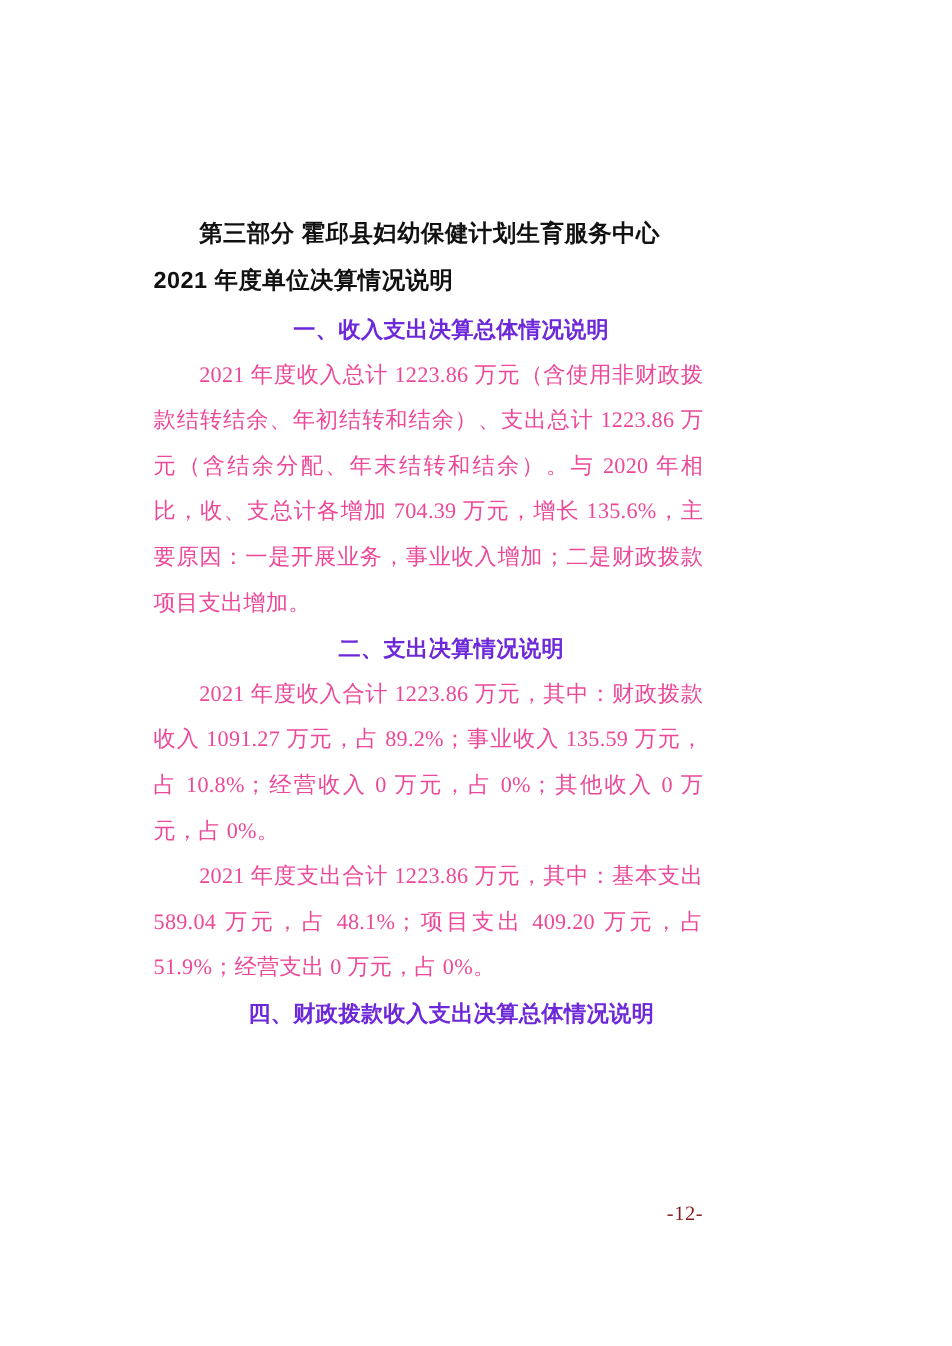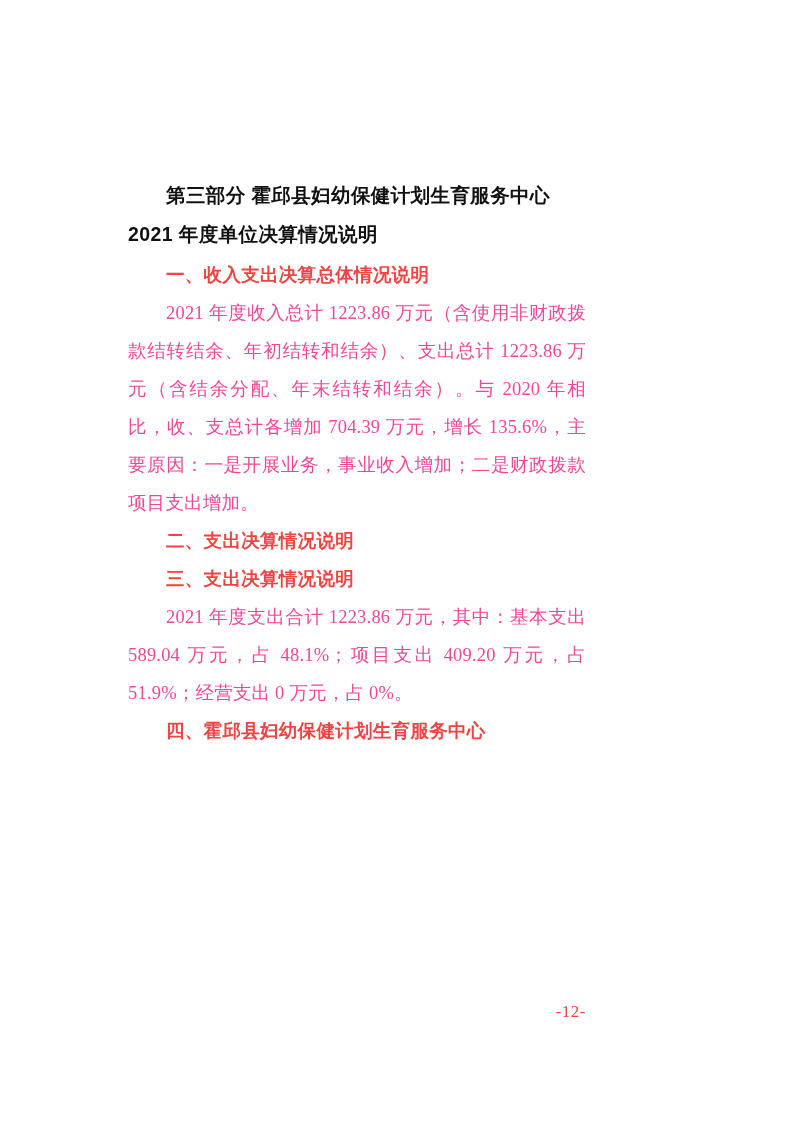--- a/index.html
+++ b/index.html
@@ -35,55 +35,56 @@
     color: #111;
   }
   .section-head {
     font-family: "Liberation Sans", "DejaVu Sans", sans-serif;
     font-weight: bold;
     font-size: 18.5px;
     line-height: 38px;
     letter-spacing: 0.3px;
     text-indent: 38px;
     margin: 0;
-    color: #ef4444;
+    color: #6d28d9;
+    text-align: center;
   }
   .para {
     font-size: 18.5px;
     line-height: 38px;
     text-indent: 38px;
     margin: 0;
     text-align: justify;
     text-justify: inter-ideograph;
     letter-spacing: 0.2px;
     color: #ec4899;
   }
   .page-number {
     position: absolute;
     right: 95px;
     bottom: 100px;
     font-size: 17px;
     font-family: "Liberation Serif", "DejaVu Serif", serif;
-    color: #ef4444;
+    color: #7f1d1d;
     letter-spacing: 0.5px;
     margin-top: 44px;
   }
 </style>
 </head>
 <body>
 
 <div class="page">
 
   <p class="doc-title">第三部分 霍邱县妇幼保健计划生育服务中心 2021 年度单位决算情况说明</p>
 
   <h2 class="section-head">一、收入支出决算总体情况说明</h2>
   <p class="para">2021 年度收入总计 1223.86 万元（含使用非财政拨款结转结余、年初结转和结余）、支出总计 1223.86 万元（含结余分配、年末结转和结余）。与 2020 年相比，收、支总计各增加 704.39 万元，增长 135.6%，主要原因：一是开展业务，事业收入增加；二是财政拨款项目支出增加。</p>
 
   <h2 class="section-head">二、支出决算情况说明</h2>
+  <p class="para">2021 年度收入合计 1223.86 万元，其中：财政拨款收入 1091.27 万元，占 89.2%；事业收入 135.59 万元，占 10.8%；经营收入 0 万元，占 0%；其他收入 0 万元，占 0%。</p>
 
-  <h2 class="section-head">三、支出决算情况说明</h2>
   <p class="para">2021 年度支出合计 1223.86 万元，其中：基本支出 589.04 万元，占 48.1%；项目支出 409.20 万元，占 51.9%；经营支出 0 万元，占 0%。</p>
 
-  <h2 class="section-head">四、霍邱县妇幼保健计划生育服务中心</h2>
+  <h2 class="section-head">四、财政拨款收入支出决算总体情况说明</h2>
 
   <div class="page-number">-12-</div>
 
 </div>
 
 </body></html>

